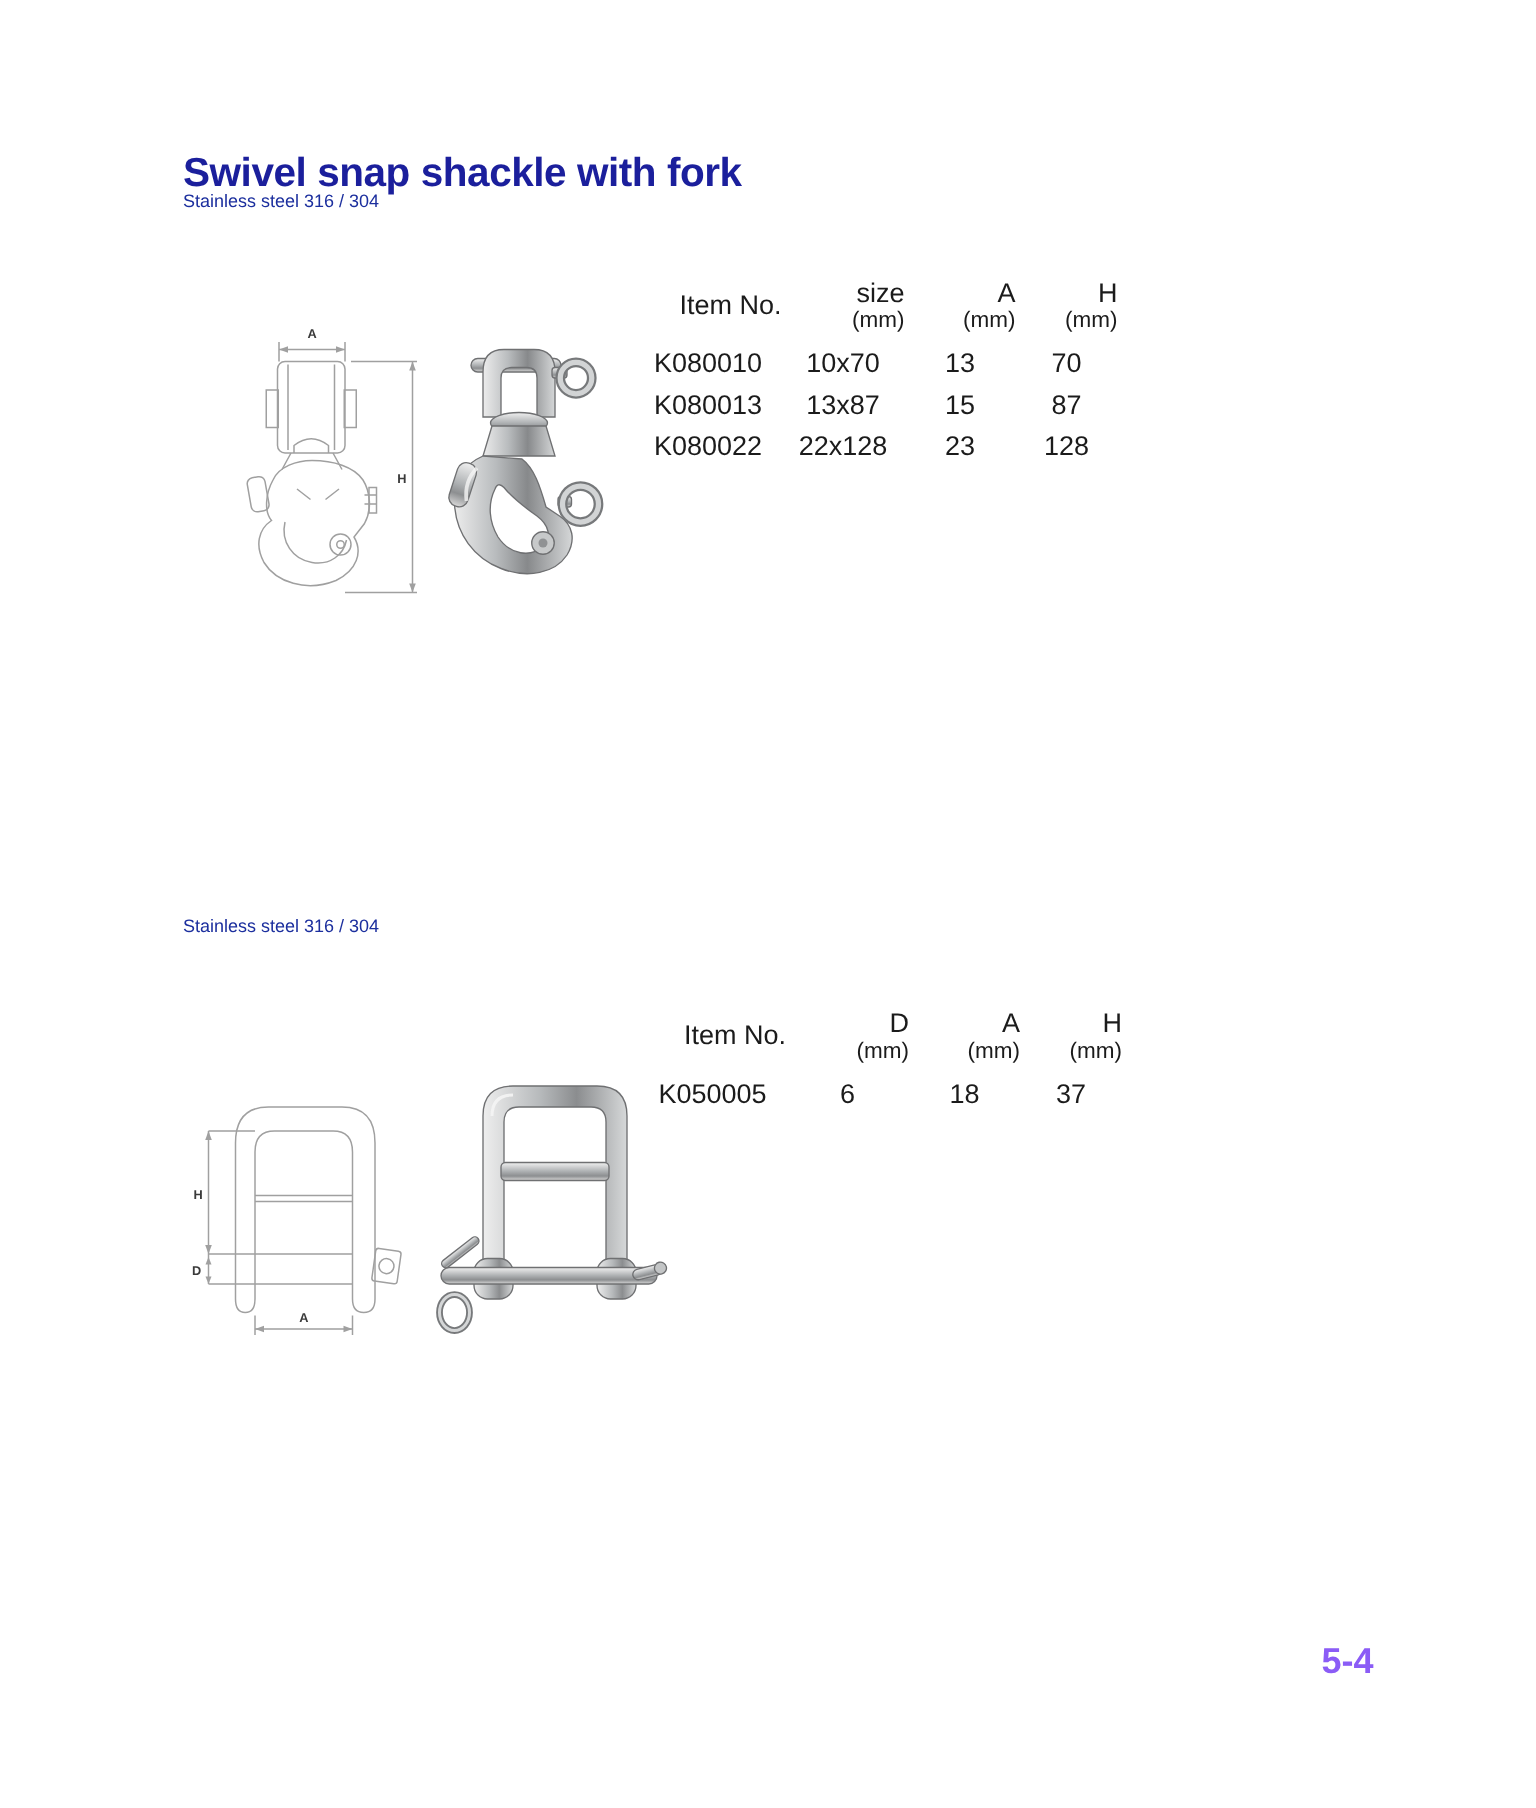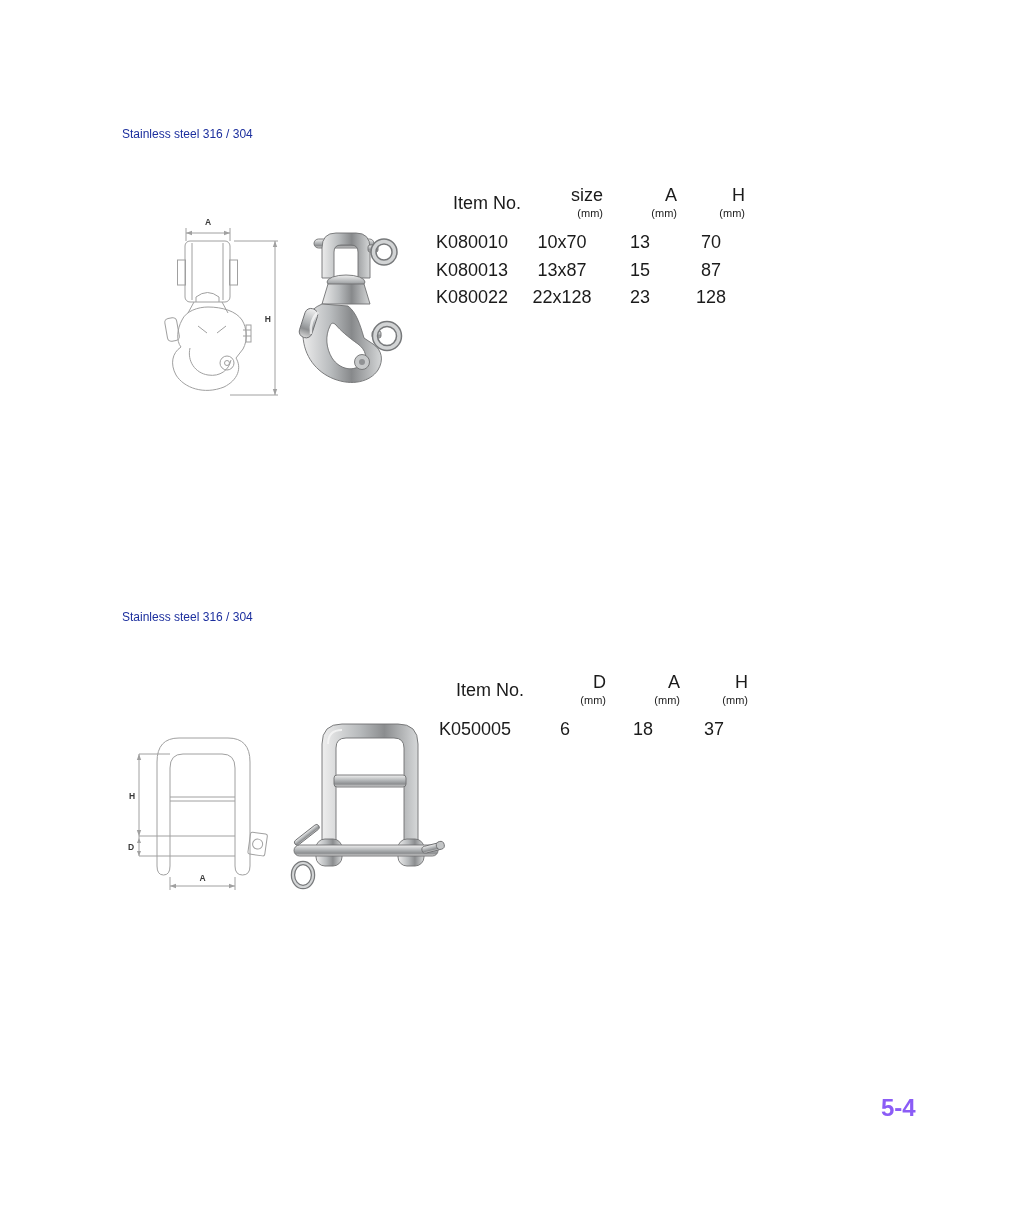--- a/index.html
+++ b/index.html
@@ -24,21 +24,21 @@
     grid-template-columns:98px 82px 74px 68px;
     color:#1b1b1b;
   }
   .t1 { left:423px; top:177px; grid-template-rows:52px repeat(3,27.5px); }
   .t2 { left:426px; top:664px; grid-template-rows:52px 27.5px; }
   .hcell {
     display:flex; flex-direction:column; align-items:flex-end; justify-content:center;
     font-weight:normal;
   }
   .hlabel { font-size:18px; line-height:20px;margin-left:29px; }
-  .hunit  { font-size:11px; line-height:17px; }
+  .hunit  { font-size:15px; line-height:17px; }
   .hitem  { font-size:18px; }
   .cell {
     display:flex; align-items:center; justify-content:center; font-size:18px;
   }
   .pagenum {
     position:absolute; left:881px; top:1094px; font-size:24px; font-weight:bold; color:#8b5cf6;
   }
   .fig { position:absolute; }
   .d1 { left:138px; top:212px; }
   .p1 { left:288px; top:212px; }
@@ -50,20 +50,21 @@
     font-family:"Liberation Sans", sans-serif; font-weight:bold;
     font-size:8.5px; fill:#3a3a3a;
   }
   .metal-edge { stroke:#6f7072; stroke-width:0.9; }
 </style>
 </head>
 <body>
 
 <div class="page">
 
+  <h1 class="title s1-title">Swivel snap shackle with fork</h1>
   <div class="subtitle s1-sub">Stainless steel 316 / 304</div>
 
   <svg class="fig d1" width="152" height="190" viewBox="0 0 152 190">
 
     <path class="ln" d="M48,16 V29 M92,16 V29 M48,21 H92"></path>
     <path class="ah" d="M48,21 l6,-2.2 v4.4 z"></path>
     <path class="ah" d="M92,21 l-6,-2.2 v4.4 z"></path>
     <text class="dimlabel" x="70" y="13" text-anchor="middle">A</text>
 
     <rect class="ln" x="47" y="29" width="45" height="61" rx="5"></rect>

